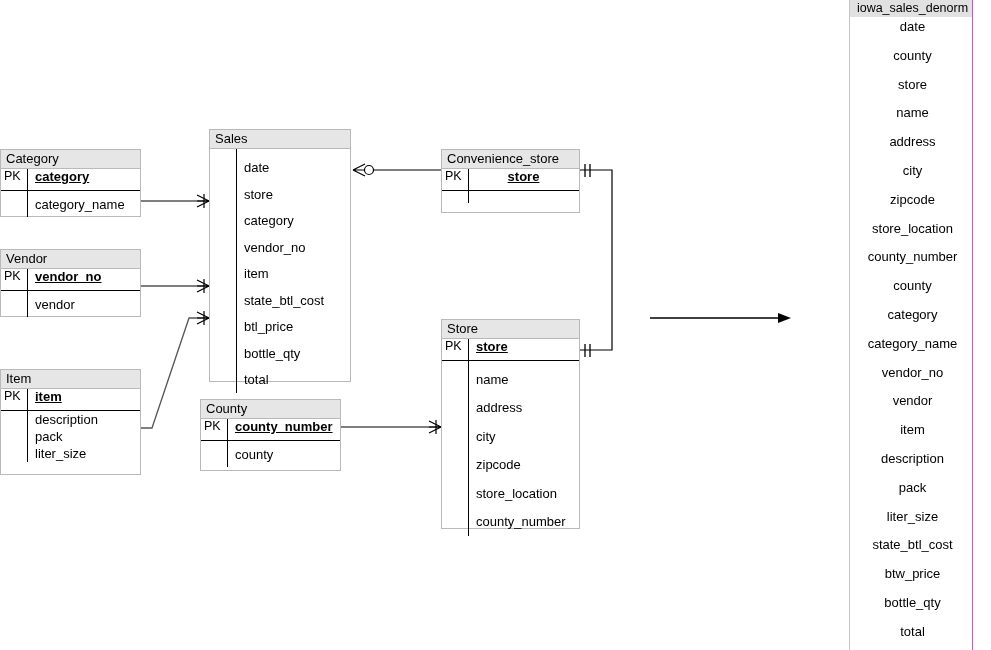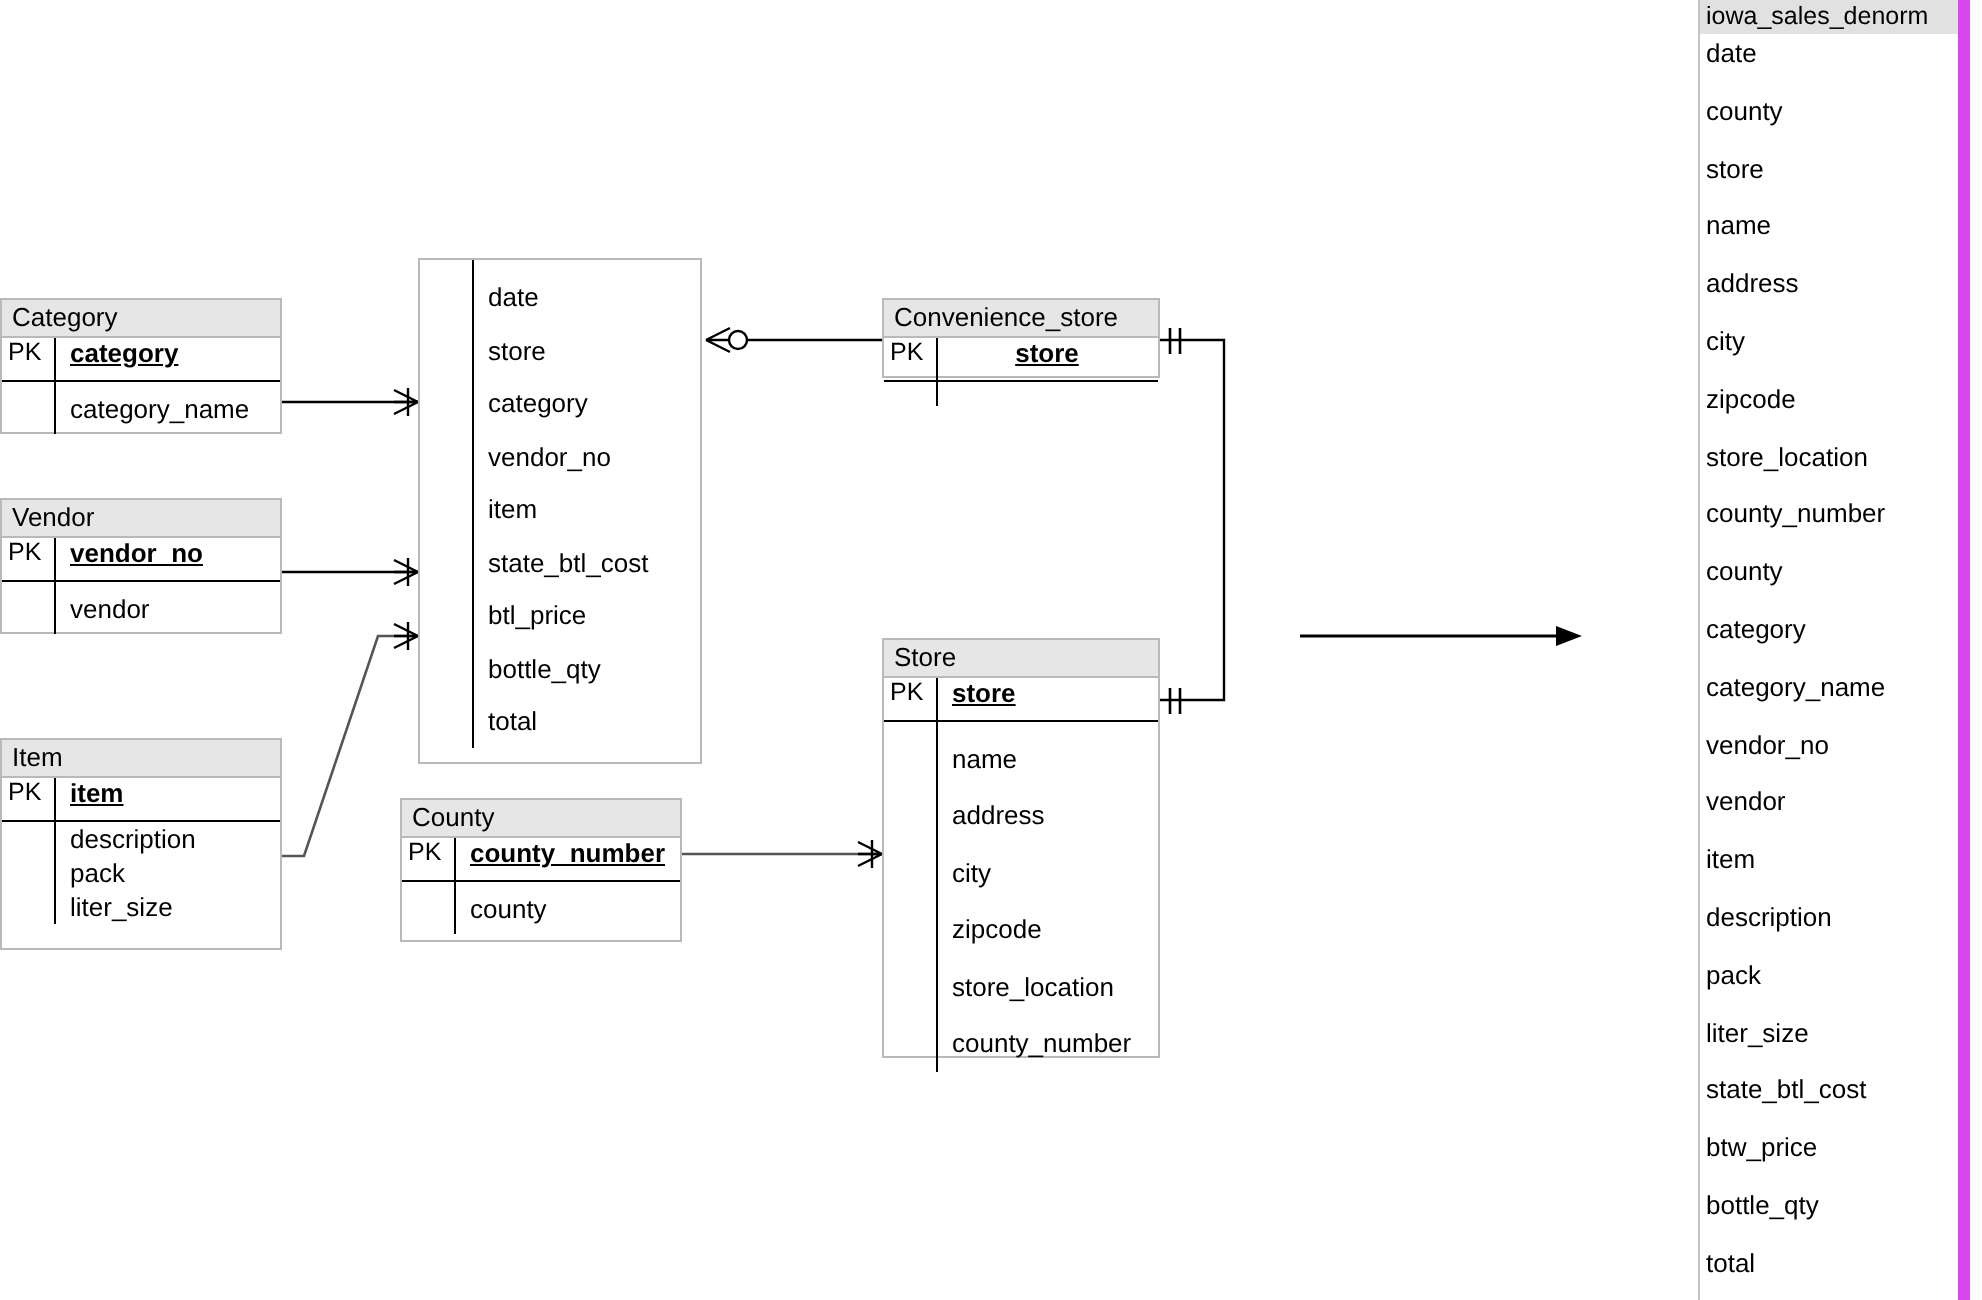--- a/index.html
+++ b/index.html
@@ -90,27 +90,28 @@
   .attr-name {
     padding-left: 34px;
     font-size: 13px;
   }
 
   
   #denorm-panel {
     position: absolute;
     left: 849px;
     top: 0;
-    width: 136px;
+    width: 124px;
     height: 650px;
     box-sizing: border-box;
     border-left: 1px solid #c4c4c4;
-    border-right: 6px solid #d946ef;
+    border-right: 1px solid #d946ef;
     background: #ffffff;
     z-index: 4;
+    text-align: center;
   }
   #denorm-header {
     box-sizing: border-box;
     height: 17px;
     line-height: 16px;
     background: #e1e1e1;
     padding-left: 3px;
     font-size: 12.5px;
     white-space: nowrap;
   }
@@ -211,20 +212,21 @@
     <div class="attr-row" style="height:17px;">
       <span class="attr-name">pack</span>
     </div>
     <div class="attr-row" style="height:17px;">
       <span class="attr-name">liter_size</span>
     </div>
   </div>
 </div>
 
 <div class="entity" style="left:209px; top:129px; width:142px; height:253px;">
+  <div class="entity-title">Sales</div>
   <div class="entity-body">
     <div class="attr-row" style="height:27px; padding-top:5px;">
       <span class="attr-name">date</span>
     </div>
     <div class="attr-row" style="height:26px;">
       <span class="attr-name">store</span>
     </div>
     <div class="attr-row" style="height:27px;">
       <span class="attr-name">category</span>
     </div>
@@ -255,21 +257,21 @@
     <div class="entity-pk-row">
       <span class="pk-label">PK</span>
       <span class="pk-name">county_number</span>
     </div>
     <div class="attr-row" style="height:26px;">
       <span class="attr-name">county</span>
     </div>
   </div>
 </div>
 
-<div class="entity" style="left:441px; top:149px; width:139px; height:40px;">
+<div class="entity" style="left:441px; top:149px; width:139px; height:64px;">
   <div class="entity-title">Convenience_store</div>
   <div class="entity-body">
     <div class="entity-pk-row">
       <span class="pk-label">PK</span>
       <span class="pk-name centered">store</span>
     </div>
     <div class="attr-row" style="height:12px;"></div>
   </div>
 </div>
 

